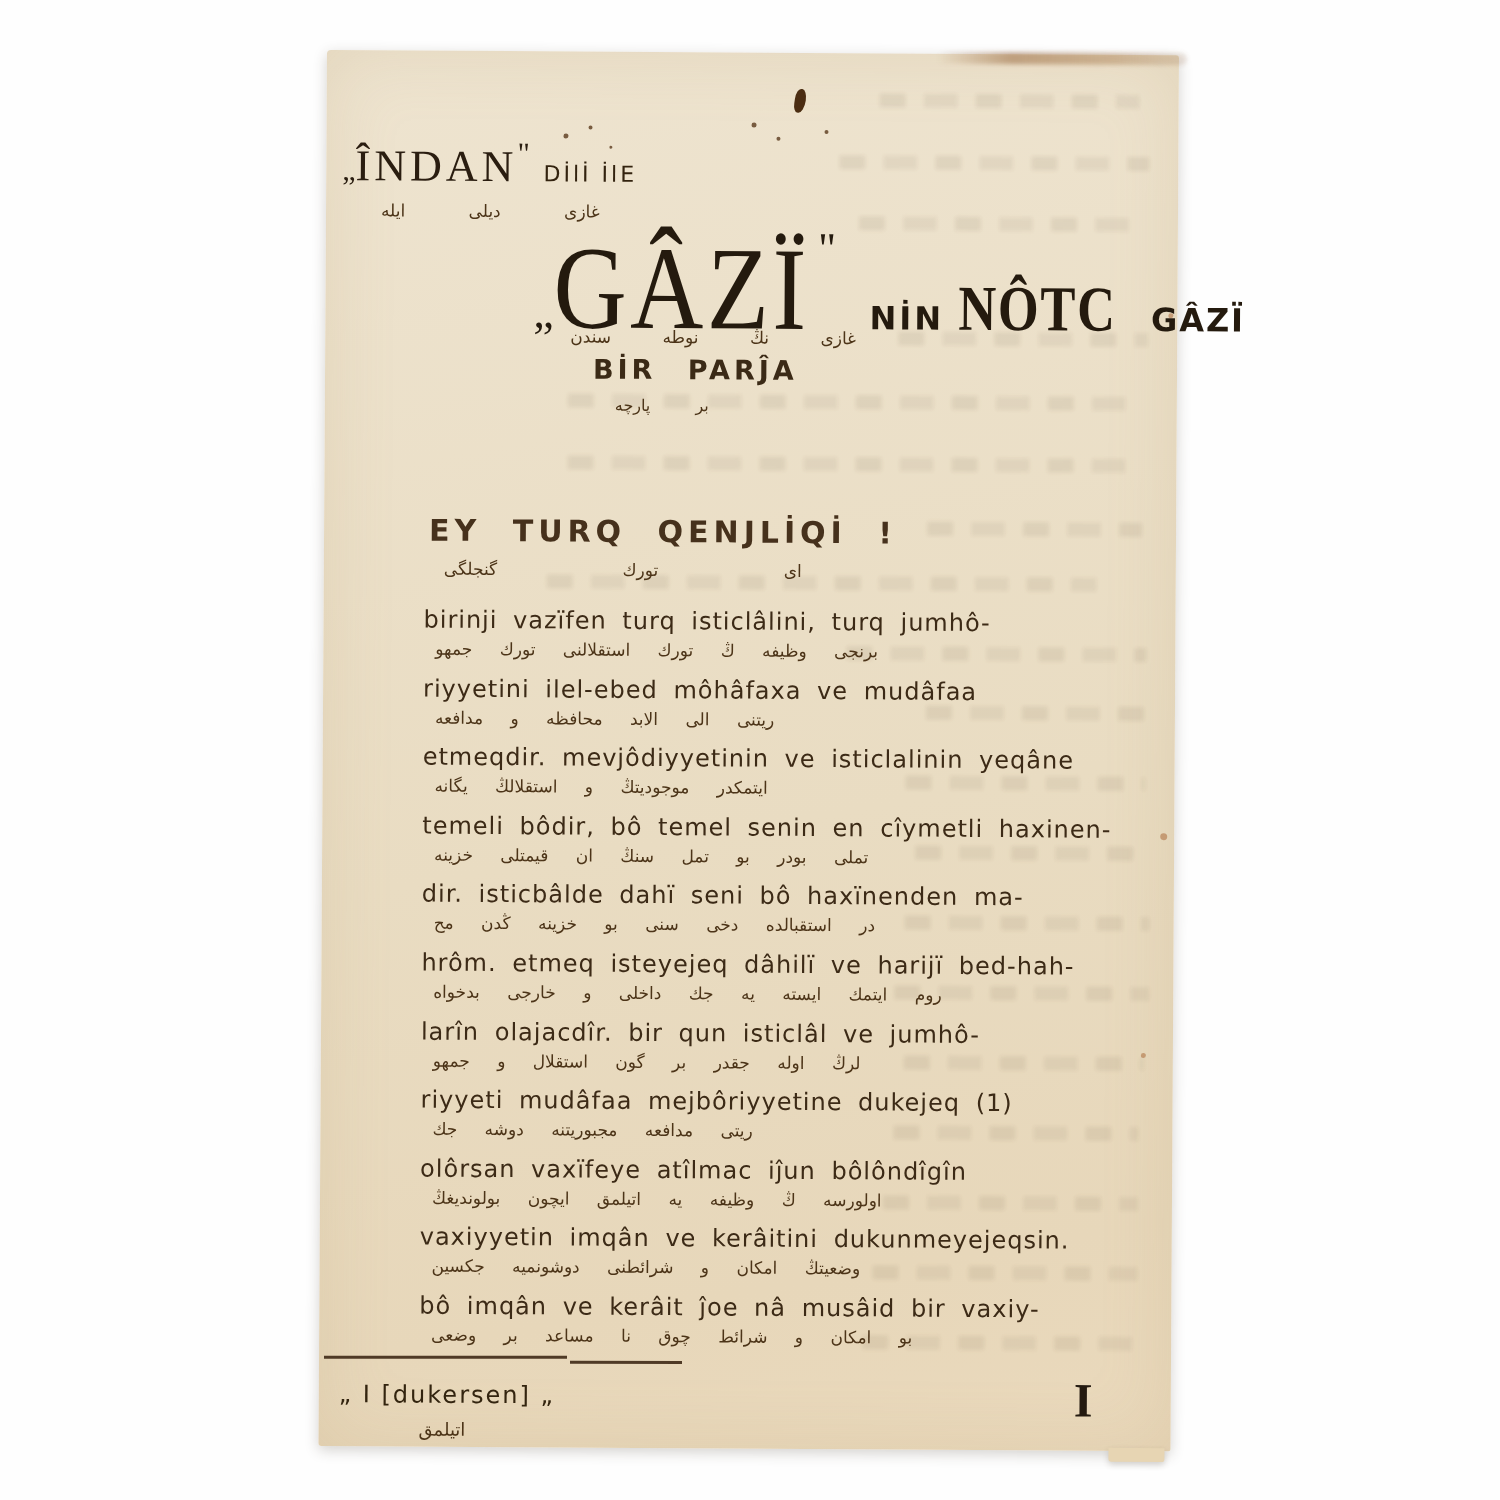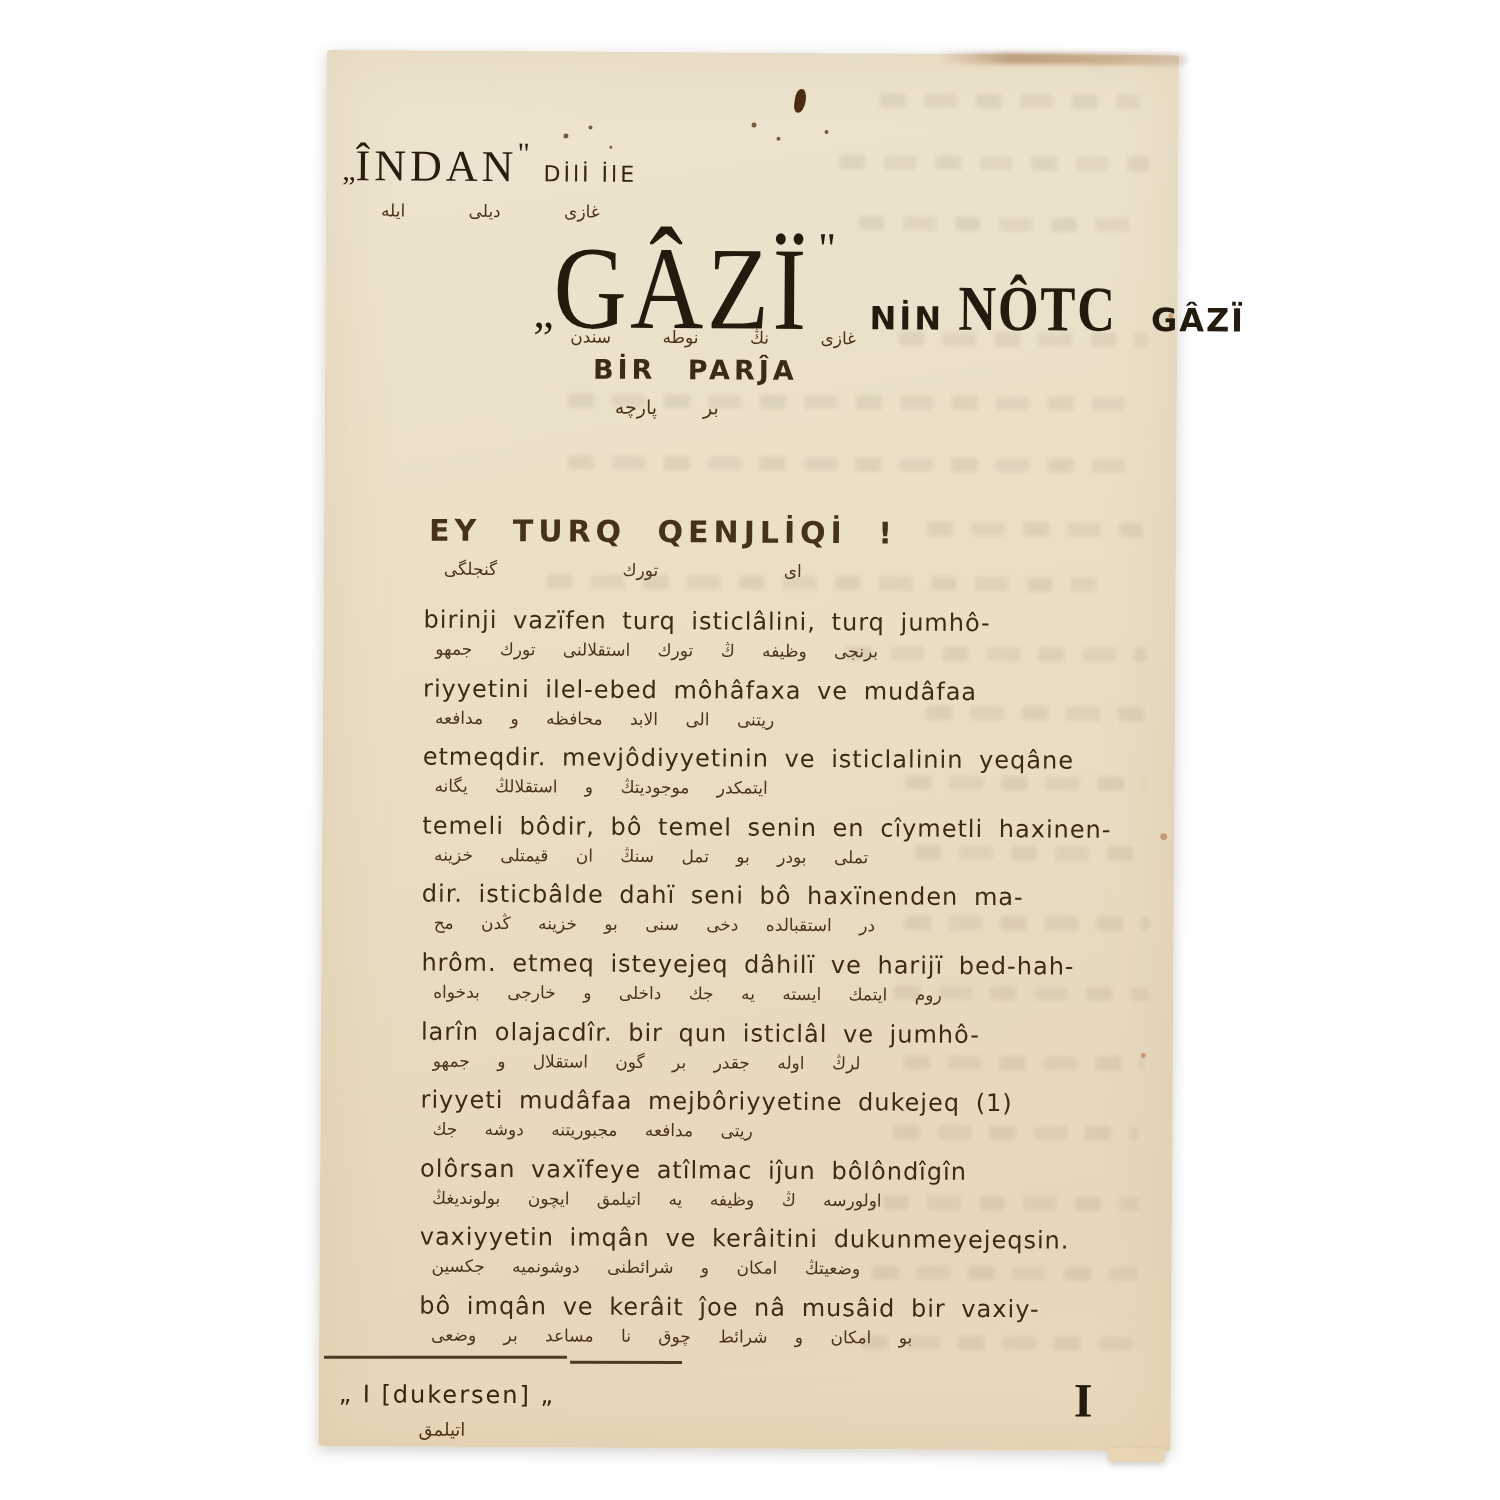--- a/index.html
+++ b/index.html
@@ -37,21 +37,21 @@
   .mt-cq{font-size:44px;position:relative;top:-66px;left:-34px;}
   .mt-nin{font-size:32px;font-weight:bold;font-family:"DejaVu Sans",sans-serif;letter-spacing:3px;}
   .mt-notc{font-size:64px;font-weight:bold;letter-spacing:2px;margin-left:14px;display:inline-block;
            transform:scaleX(.82);transform-origin:left 75%;}
   .mt-suffix{font-size:32px;font-weight:bold;font-family:"DejaVu Sans",sans-serif;letter-spacing:2px;}
   .title-annot{left:245px;top:275px;font-size:17px;word-spacing:46px;}
 
   
   .subtitle{left:268px;top:302px;font-size:27px;letter-spacing:4px;word-spacing:18px;
             color:#3b2a16;font-weight:bold;}
-  .subtitle-annot{left:290px;top:344px;font-size:19px;word-spacing:40px;}
+  .subtitle-annot{left:290px;top:344px;font-size:16px;word-spacing:40px;}
 
   
   .salutation{left:105px;top:462px;font-size:30px;letter-spacing:5px;word-spacing:16px;
               color:#46311c;font-weight:bold;}
   .salutation-annot{left:120px;top:508px;font-size:17px;word-spacing:120px;}
 
   
   .body-host{left:100px;top:555px;width:728px;}
   .pair{height:68.6px;display:flex;flex-direction:column;gap:5px;}
   .latin{font-size:24px;letter-spacing:1px;word-spacing:7px;color:#3c2a16;white-space:nowrap;}

